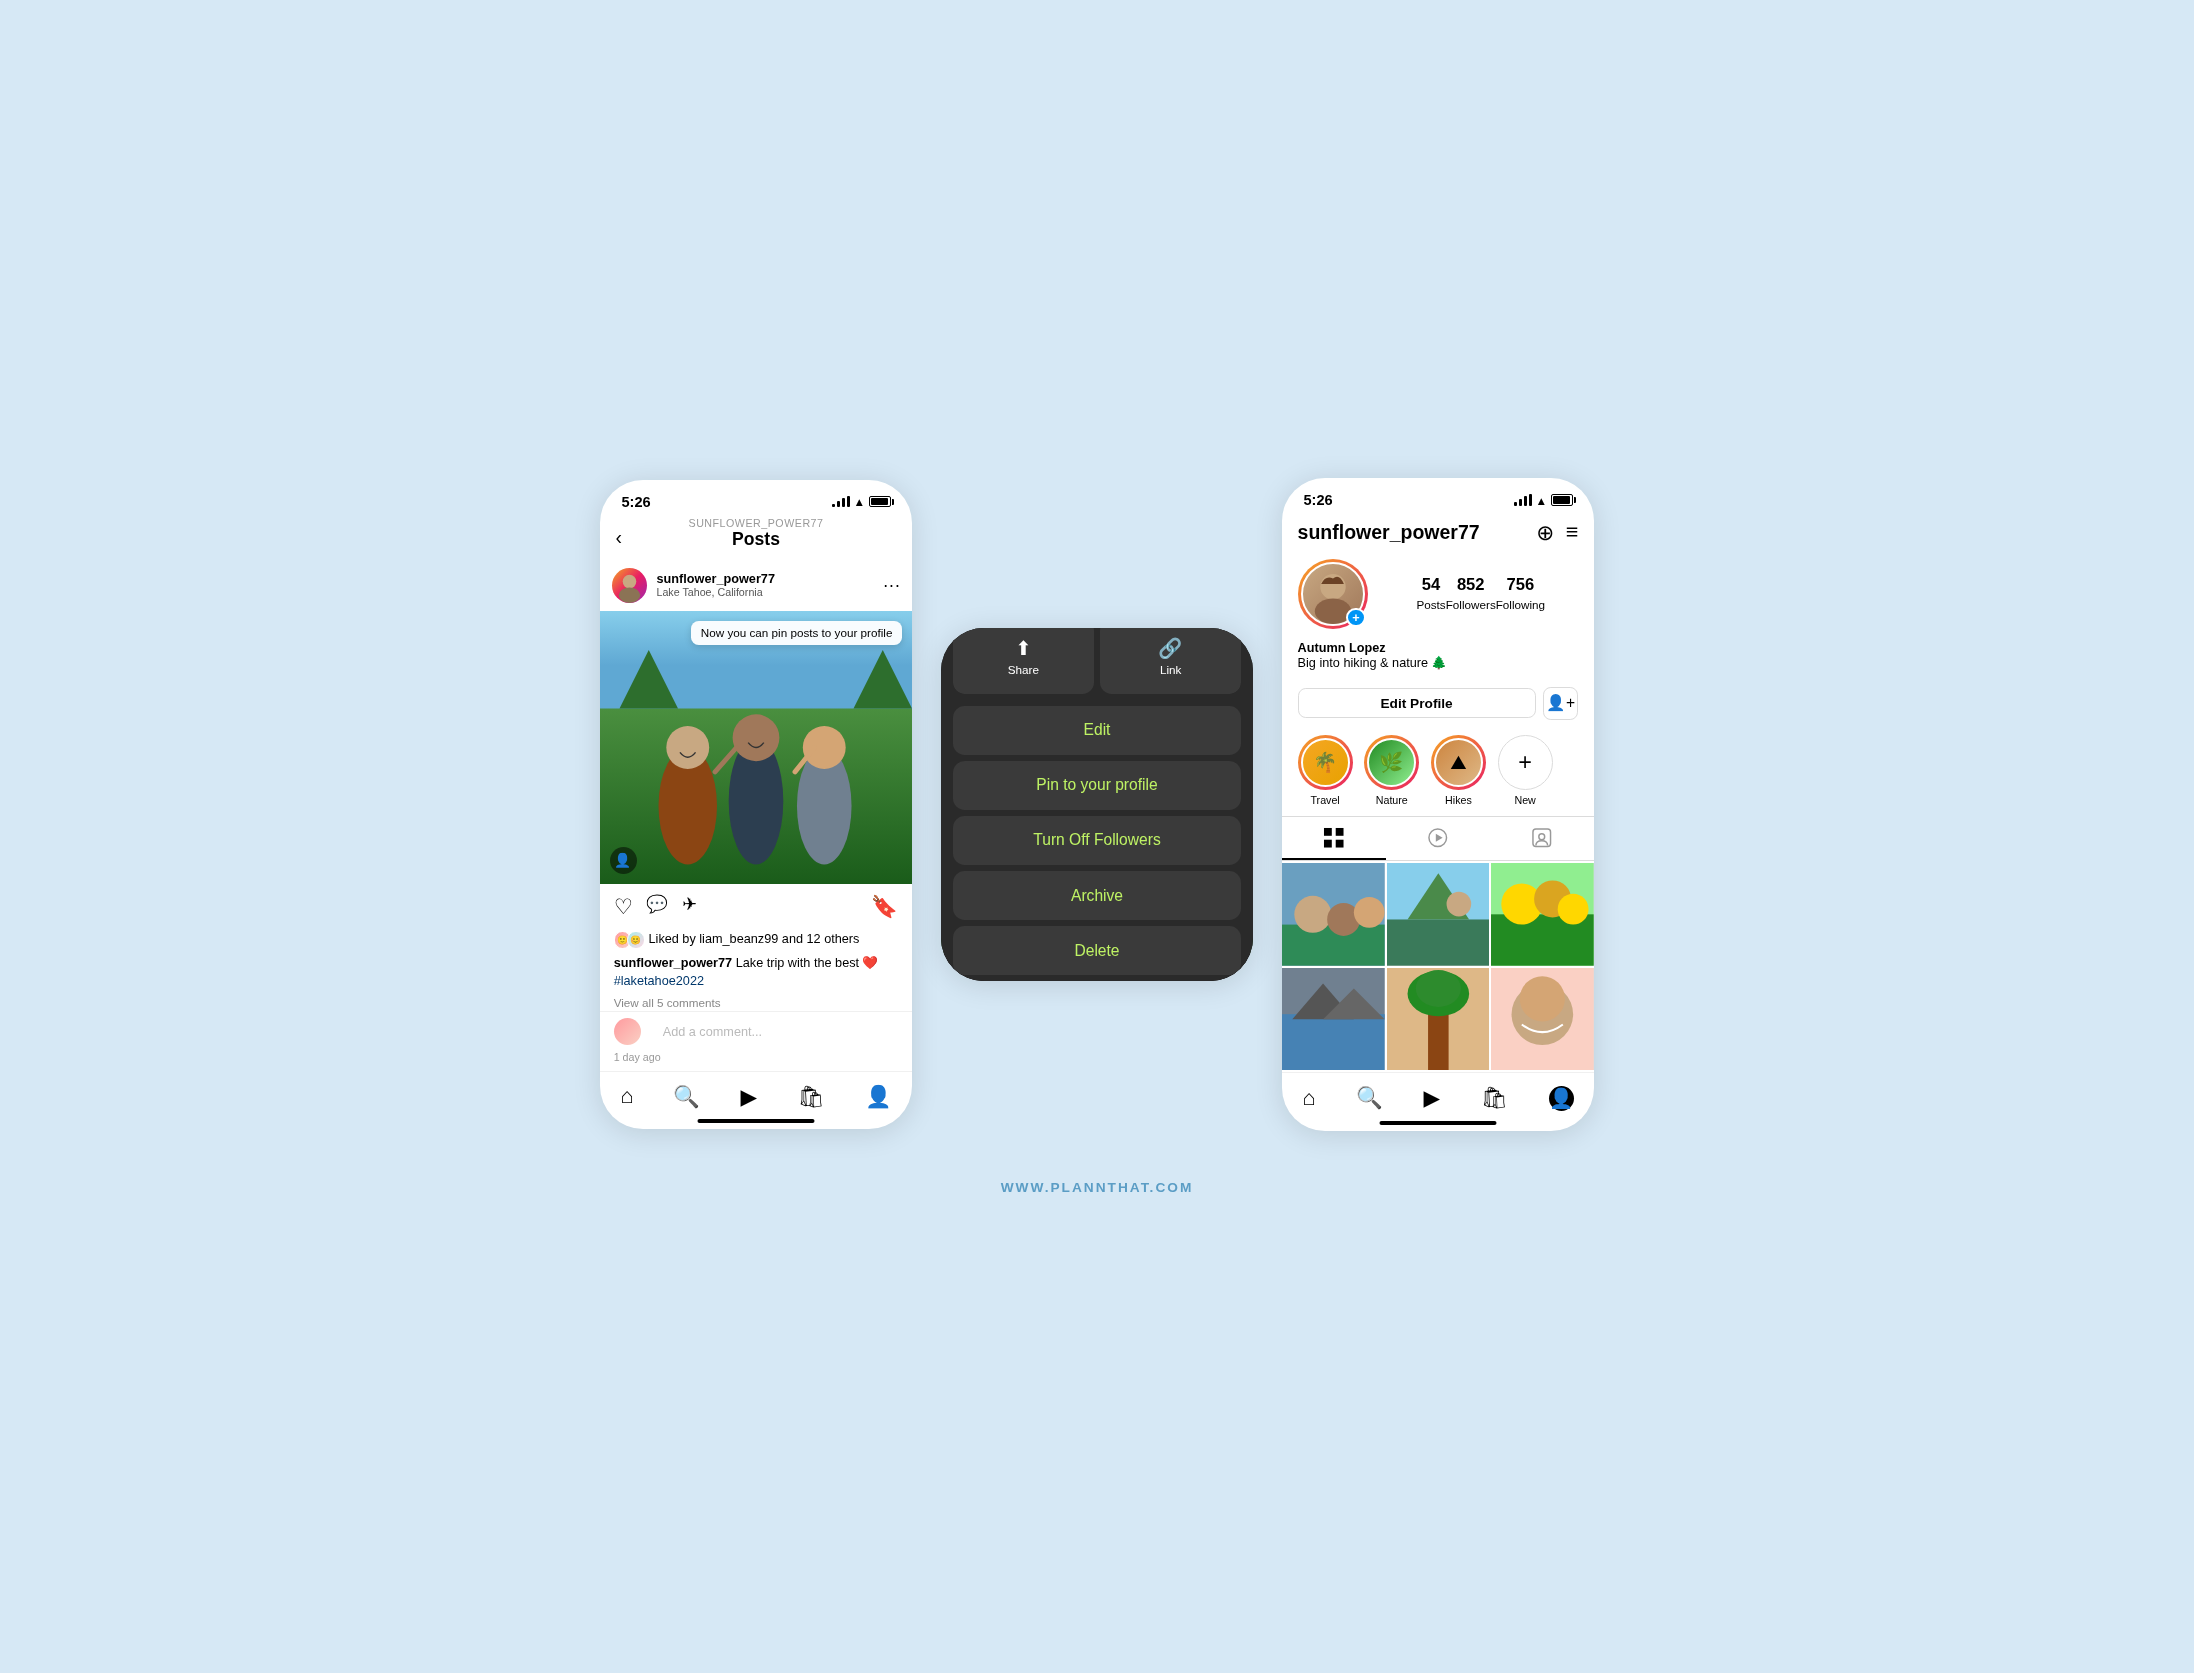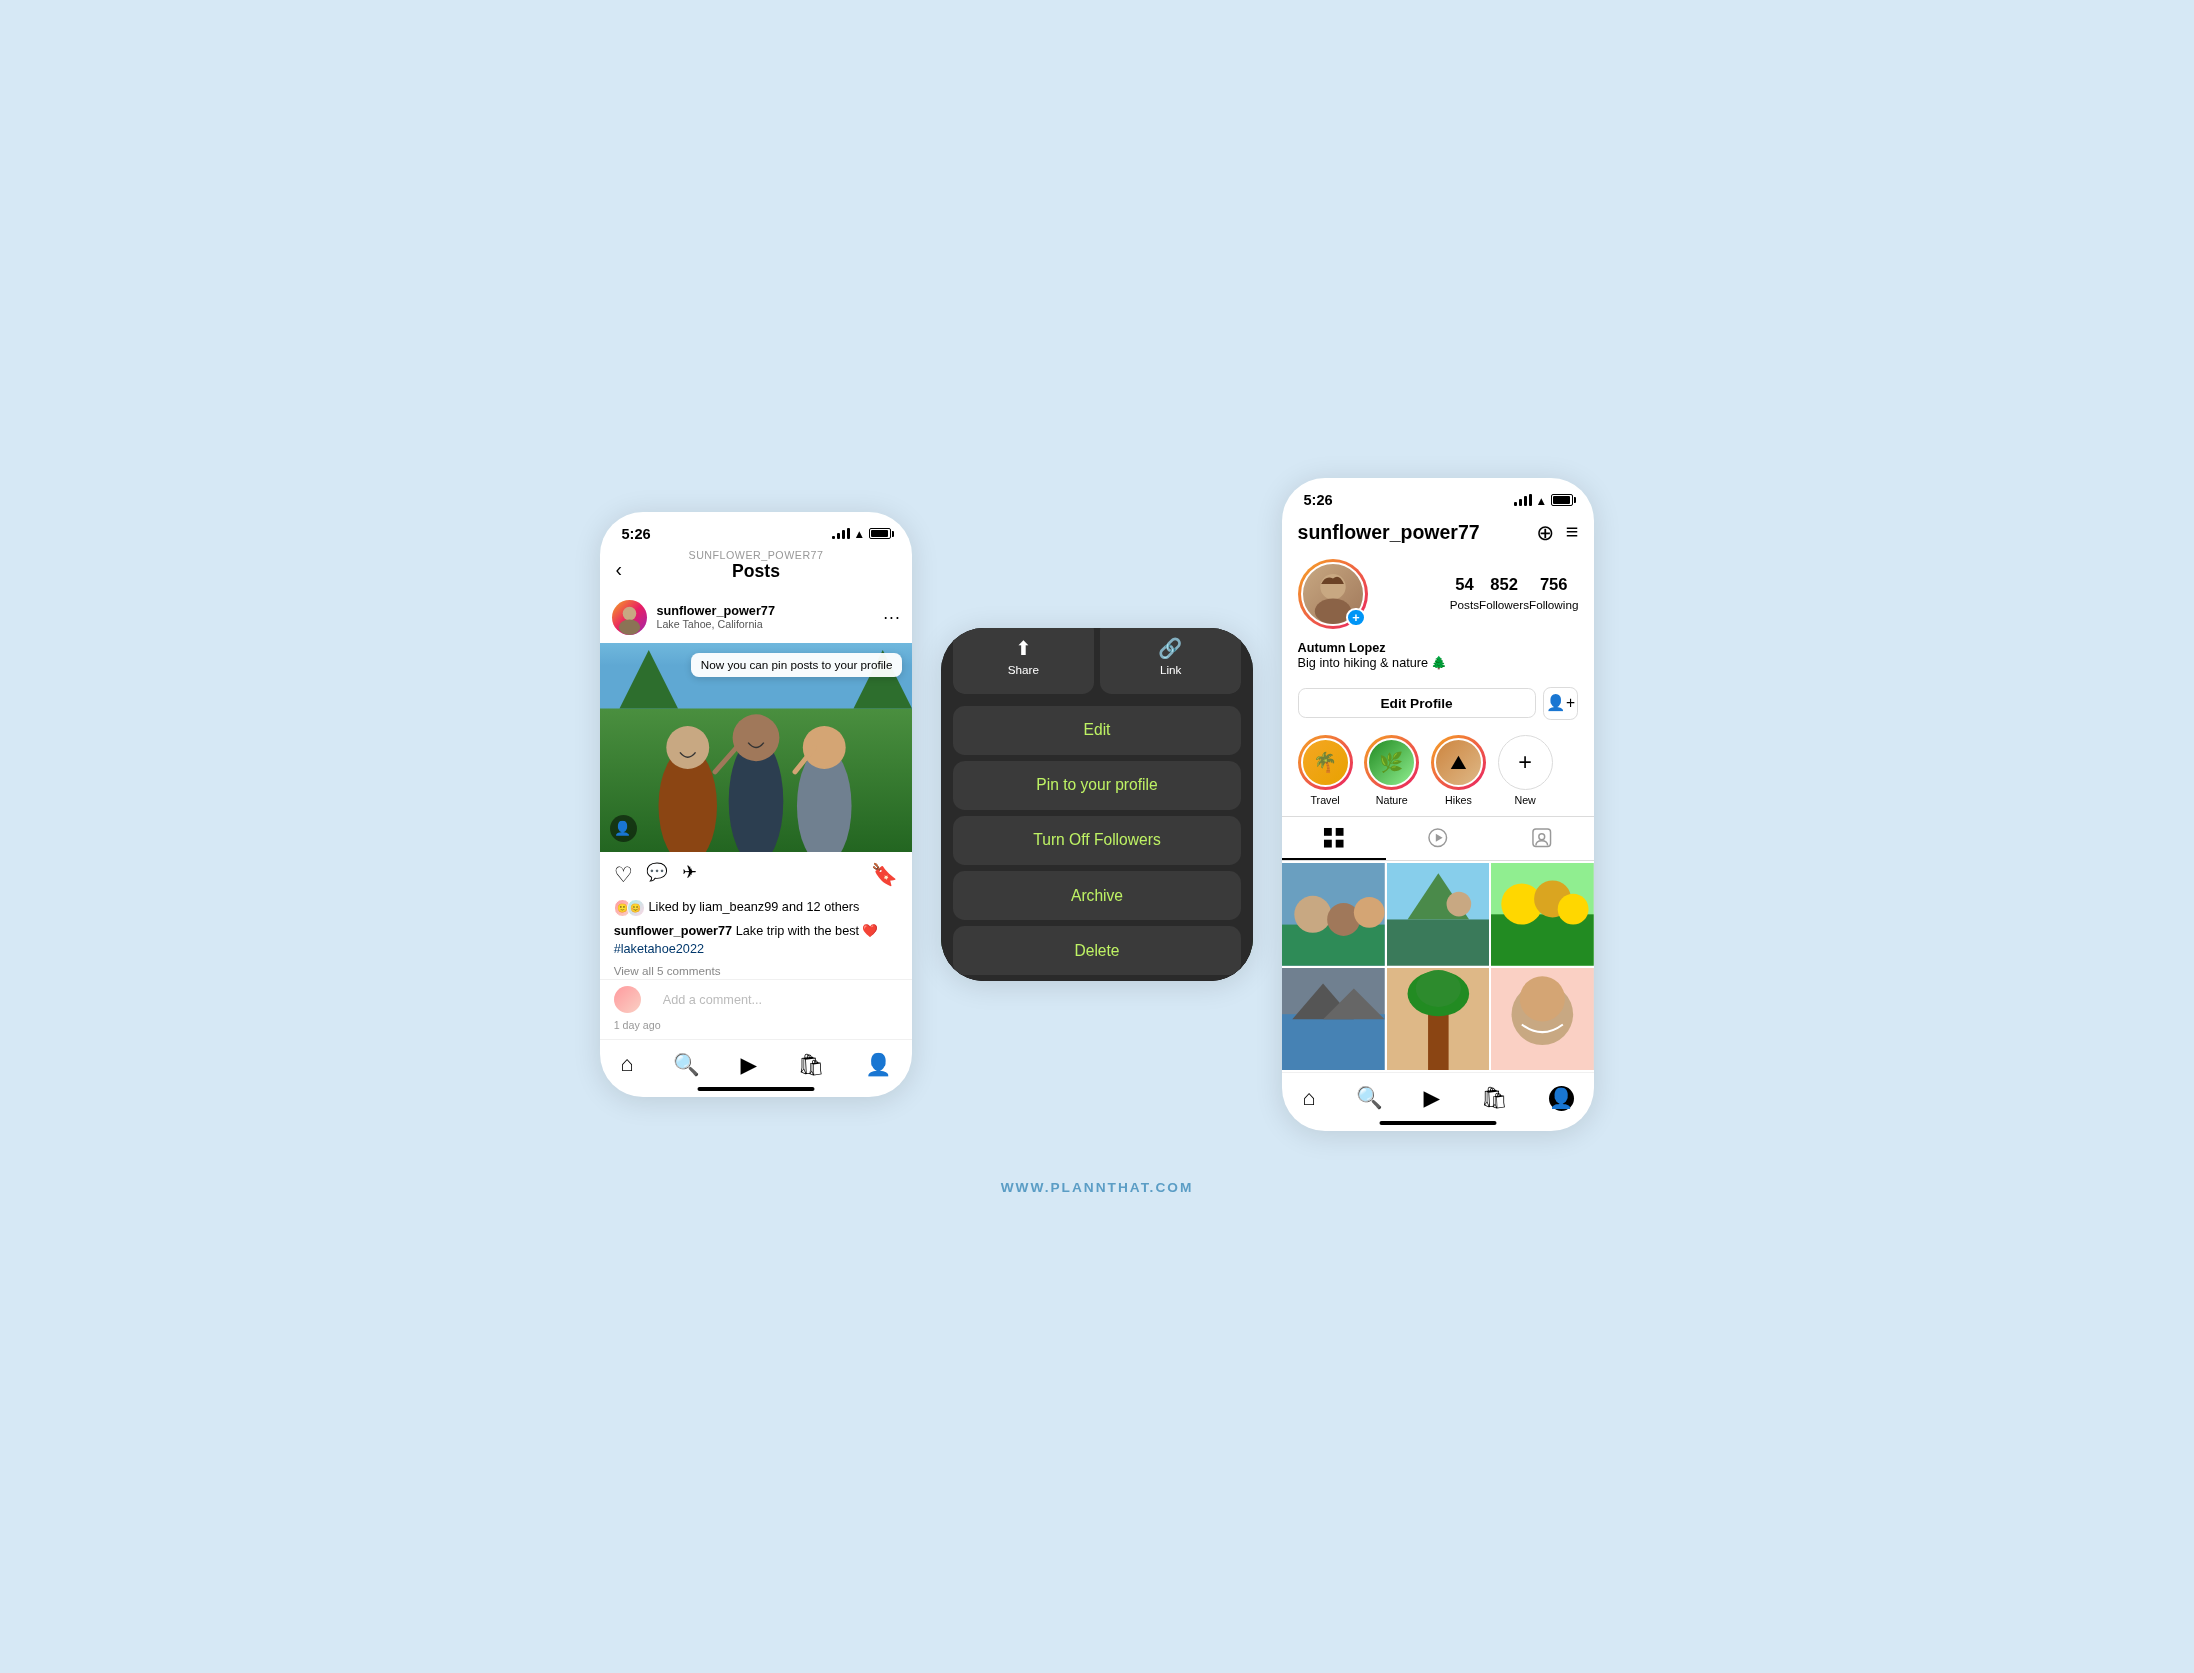--- a/index.html
+++ b/index.html
@@ -101,21 +101,21 @@
     .post-user-info { flex: 1; }
     .post-username { font-size: 12.7px; font-weight: 600; color: #000; }
     .phone.dark .post-username { color: #fff; }
     .post-location { font-size: 10.7px; color: #555; }
     .phone.dark .post-location { color: #aaa; }
     .more-dots-btn { font-size: 17.6px; cursor: pointer; color: #000; }
     .phone.dark .more-dots-btn { color: #fff; }
     
     .post-image {
       width: 100%;
-      height: 209px;
+      height: 273px;
       position: relative;
       overflow: hidden;
     }
     .post-image-bg {
       width: 100%; height: 100%;
       background: linear-gradient(160deg, #87ceeb 0%, #4a8f3f 40%, #2d6e2d 60%, #1a5c1a 80%, #0d3d0d 100%);
       position: relative;
     }
     .pin-tooltip {
       position: absolute; top: 9.8px; right: 9.8px;
@@ -241,21 +241,21 @@
       overflow: hidden; font-size: 27px;
     }
     .profile-avatar-add {
       position: absolute; bottom: 2px; right: 2px;
       width: 19.5px; height: 19.5px; border-radius: 50%;
       background: #0095f6; color: #fff;
       display: flex; align-items: center; justify-content: center;
       font-size: 12.7px; font-weight: 700;
       border: 2px solid #fff;
     }
-    .profile-stats { display: flex; flex: 1; justify-content: flex-end; }
+    .profile-stats { display: flex; flex: 1; justify-content: center; }
     .stat-item { text-align: center; }
     .stat-number { font-size: 16.6px; font-weight: 700; color: #000; display: block; }
     .stat-label { font-size: 11.7px; color: #000; }
     .profile-bio-section { padding: 3.9px 15.6px 7.8px; }
     .bio-name { font-size: 12.7px; font-weight: 700; color: #000; }
     .bio-text { font-size: 12.7px; color: #000; line-height: 1.4; }
     .edit-profile-row {
       display: flex; gap: 7.8px; padding: 5.9px 15.6px 9.8px; align-items: center;
     }
     .edit-profile-btn {

